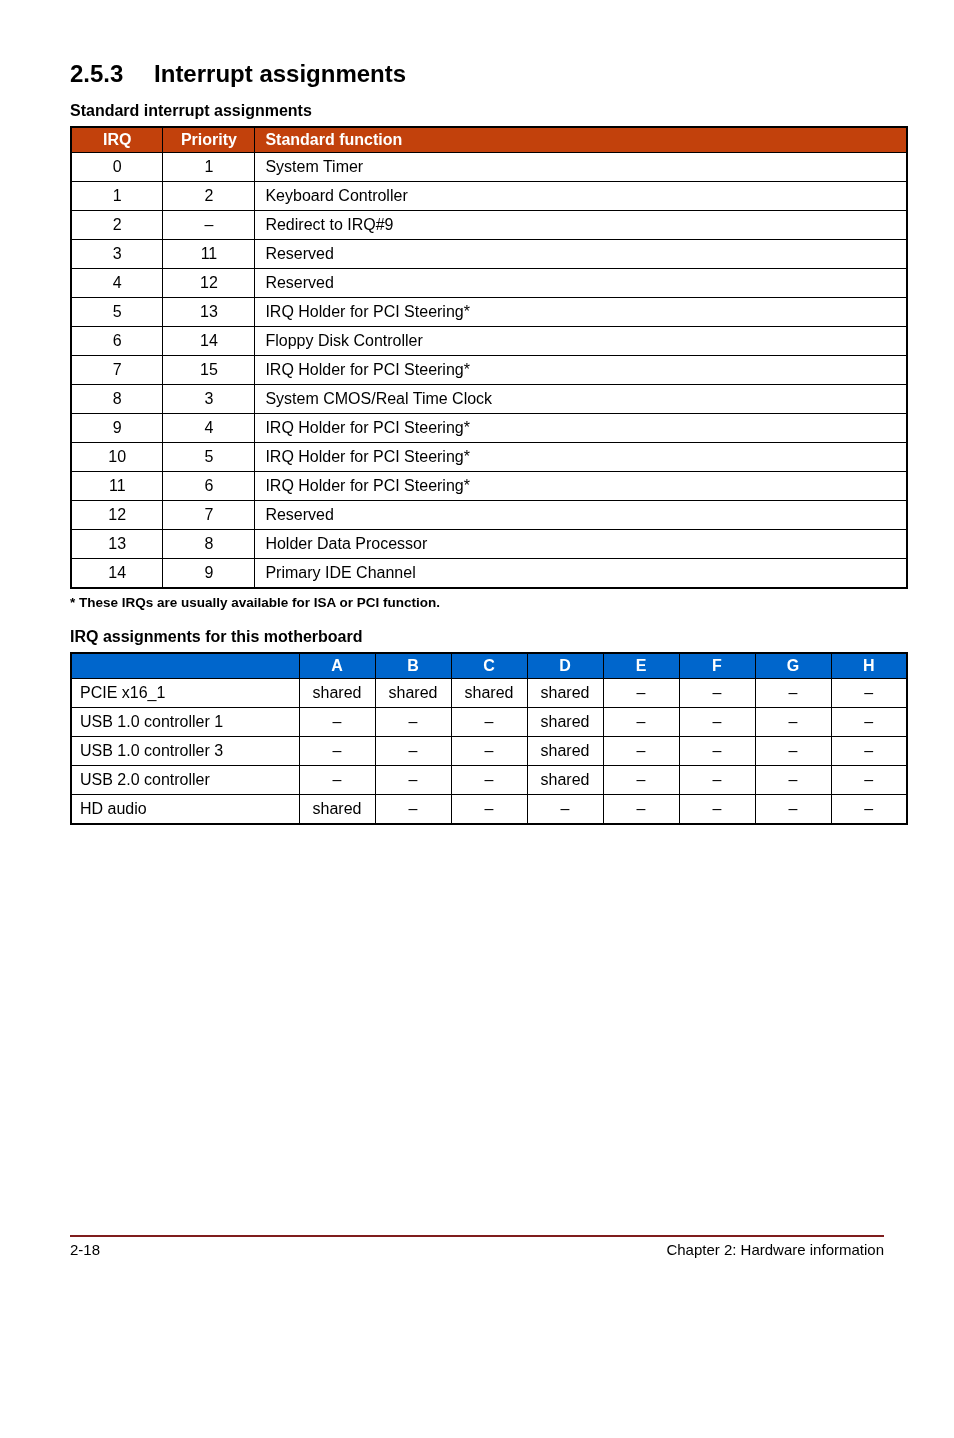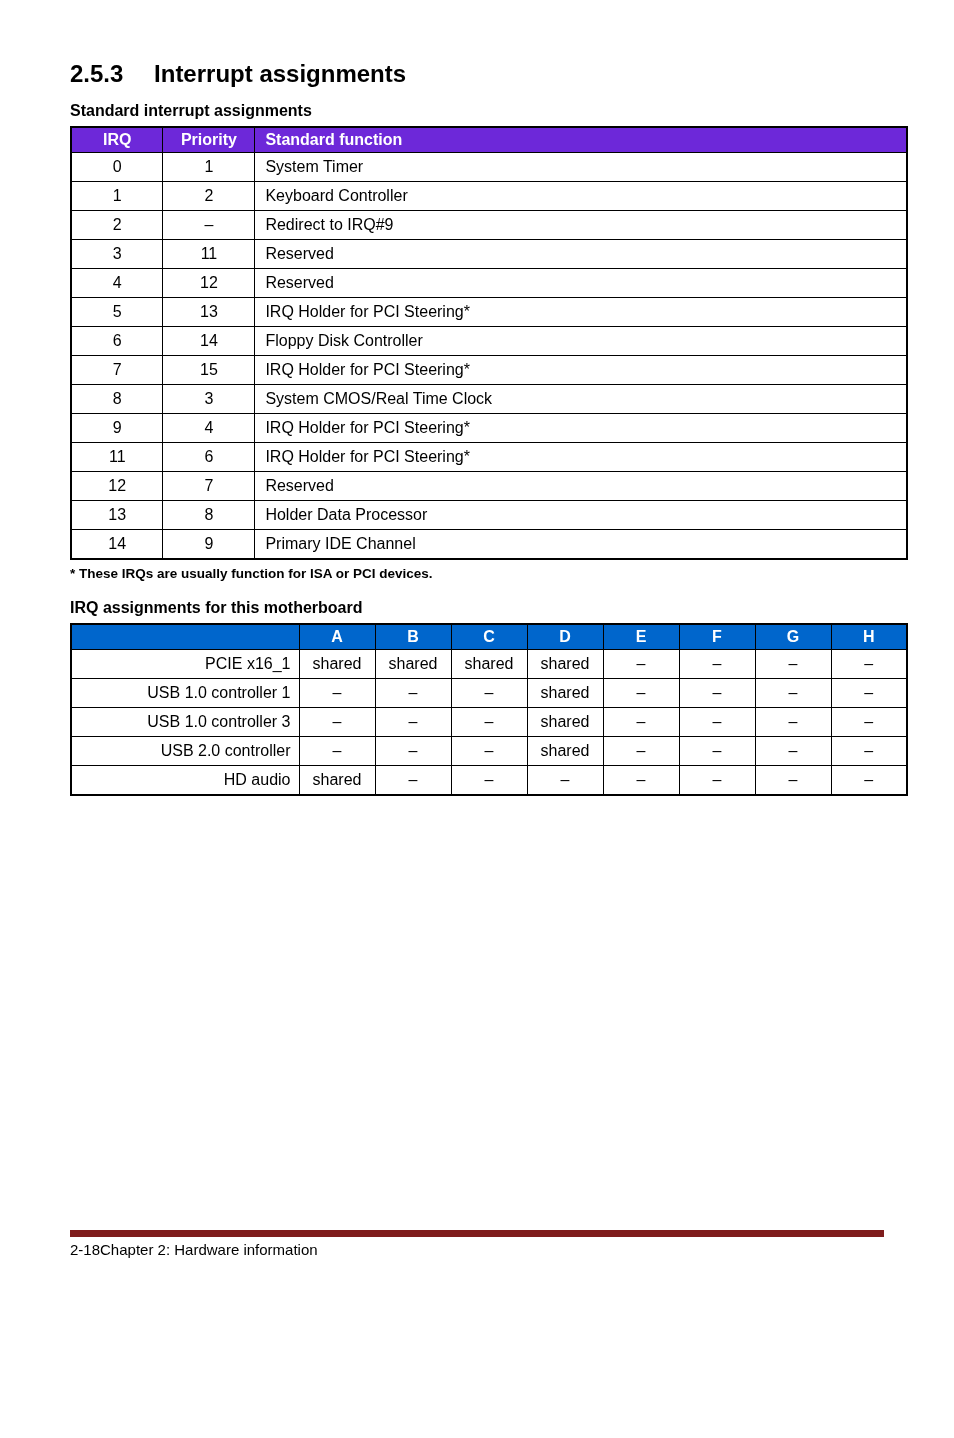--- a/index.html
+++ b/index.html
@@ -30,21 +30,21 @@
   }
   table {
     border-collapse: collapse;
     width: 100%;
     font-size: 16px;
   }
   table.std {
     border: 2px solid #000;
   }
   table.std th {
-    background: #6d28d9;
+    background: #c2410c;
     color: #fff;
     font-weight: bold;
     text-align: left;
     padding: 3px 10px;
     border: 1px solid #000;
     font-size: 16px;
   }
   table.std th.center, table.std td.center {
     text-align: center;
   }
@@ -75,30 +75,31 @@
     text-align: left;
   }
   table.irq td {
     border: 1px solid #000;
     padding: 2px 8px;
     text-align: center;
     font-size: 16px;
     line-height: 1.5;
   }
   table.irq td.first {
-    text-align: right;
+    text-align: left;
   }
   .footer {
     position: absolute;
     bottom: 40px;
     left: 70px;
     right: 70px;
-    border-top: 7px solid #7f1d1d;
+    border-top: 2px solid #7f1d1d;
     font-size: 15px;
     display: flex;
+    justify-content: space-between;
     padding-top: 4px;
   }
   .col-irq   { width: 11%; }
   .col-prio  { width: 11%; }
   .col-func  { width: 78%; }
 
   .col-name  { width: 210px; }
   .col-small { width: 70px; }
 </style>
 </head>
@@ -168,20 +169,25 @@
           <td class="center">8</td>
           <td class="center">3</td>
           <td>System CMOS/Real Time Clock</td>
         </tr>
         <tr>
           <td class="center">9</td>
           <td class="center">4</td>
           <td>IRQ Holder for PCI Steering*</td>
         </tr>
         <tr>
+          <td class="center">10</td>
+          <td class="center">5</td>
+          <td>IRQ Holder for PCI Steering*</td>
+        </tr>
+        <tr>
           <td class="center">11</td>
           <td class="center">6</td>
           <td>IRQ Holder for PCI Steering*</td>
         </tr>
         <tr>
           <td class="center">12</td>
           <td class="center">7</td>
           <td>Reserved</td>
         </tr>
         <tr>
@@ -190,21 +196,21 @@
           <td>Holder Data Processor</td>
         </tr>
         <tr>
           <td class="center">14</td>
           <td class="center">9</td>
           <td>Primary IDE Channel</td>
         </tr>
       </tbody>
   </table>
 
-  <p class="footnote">* These IRQs are usually function for ISA or PCI devices.</p>
+  <p class="footnote">* These IRQs are usually available for ISA or PCI function.</p>
 
   <h3 class="sub-title">IRQ assignments for this motherboard</h3>
 
   <table class="irq">
     <colgroup>
       <col class="col-name">
       <col class="col-small">
         <col class="col-small">
         <col class="col-small">
         <col class="col-small">

